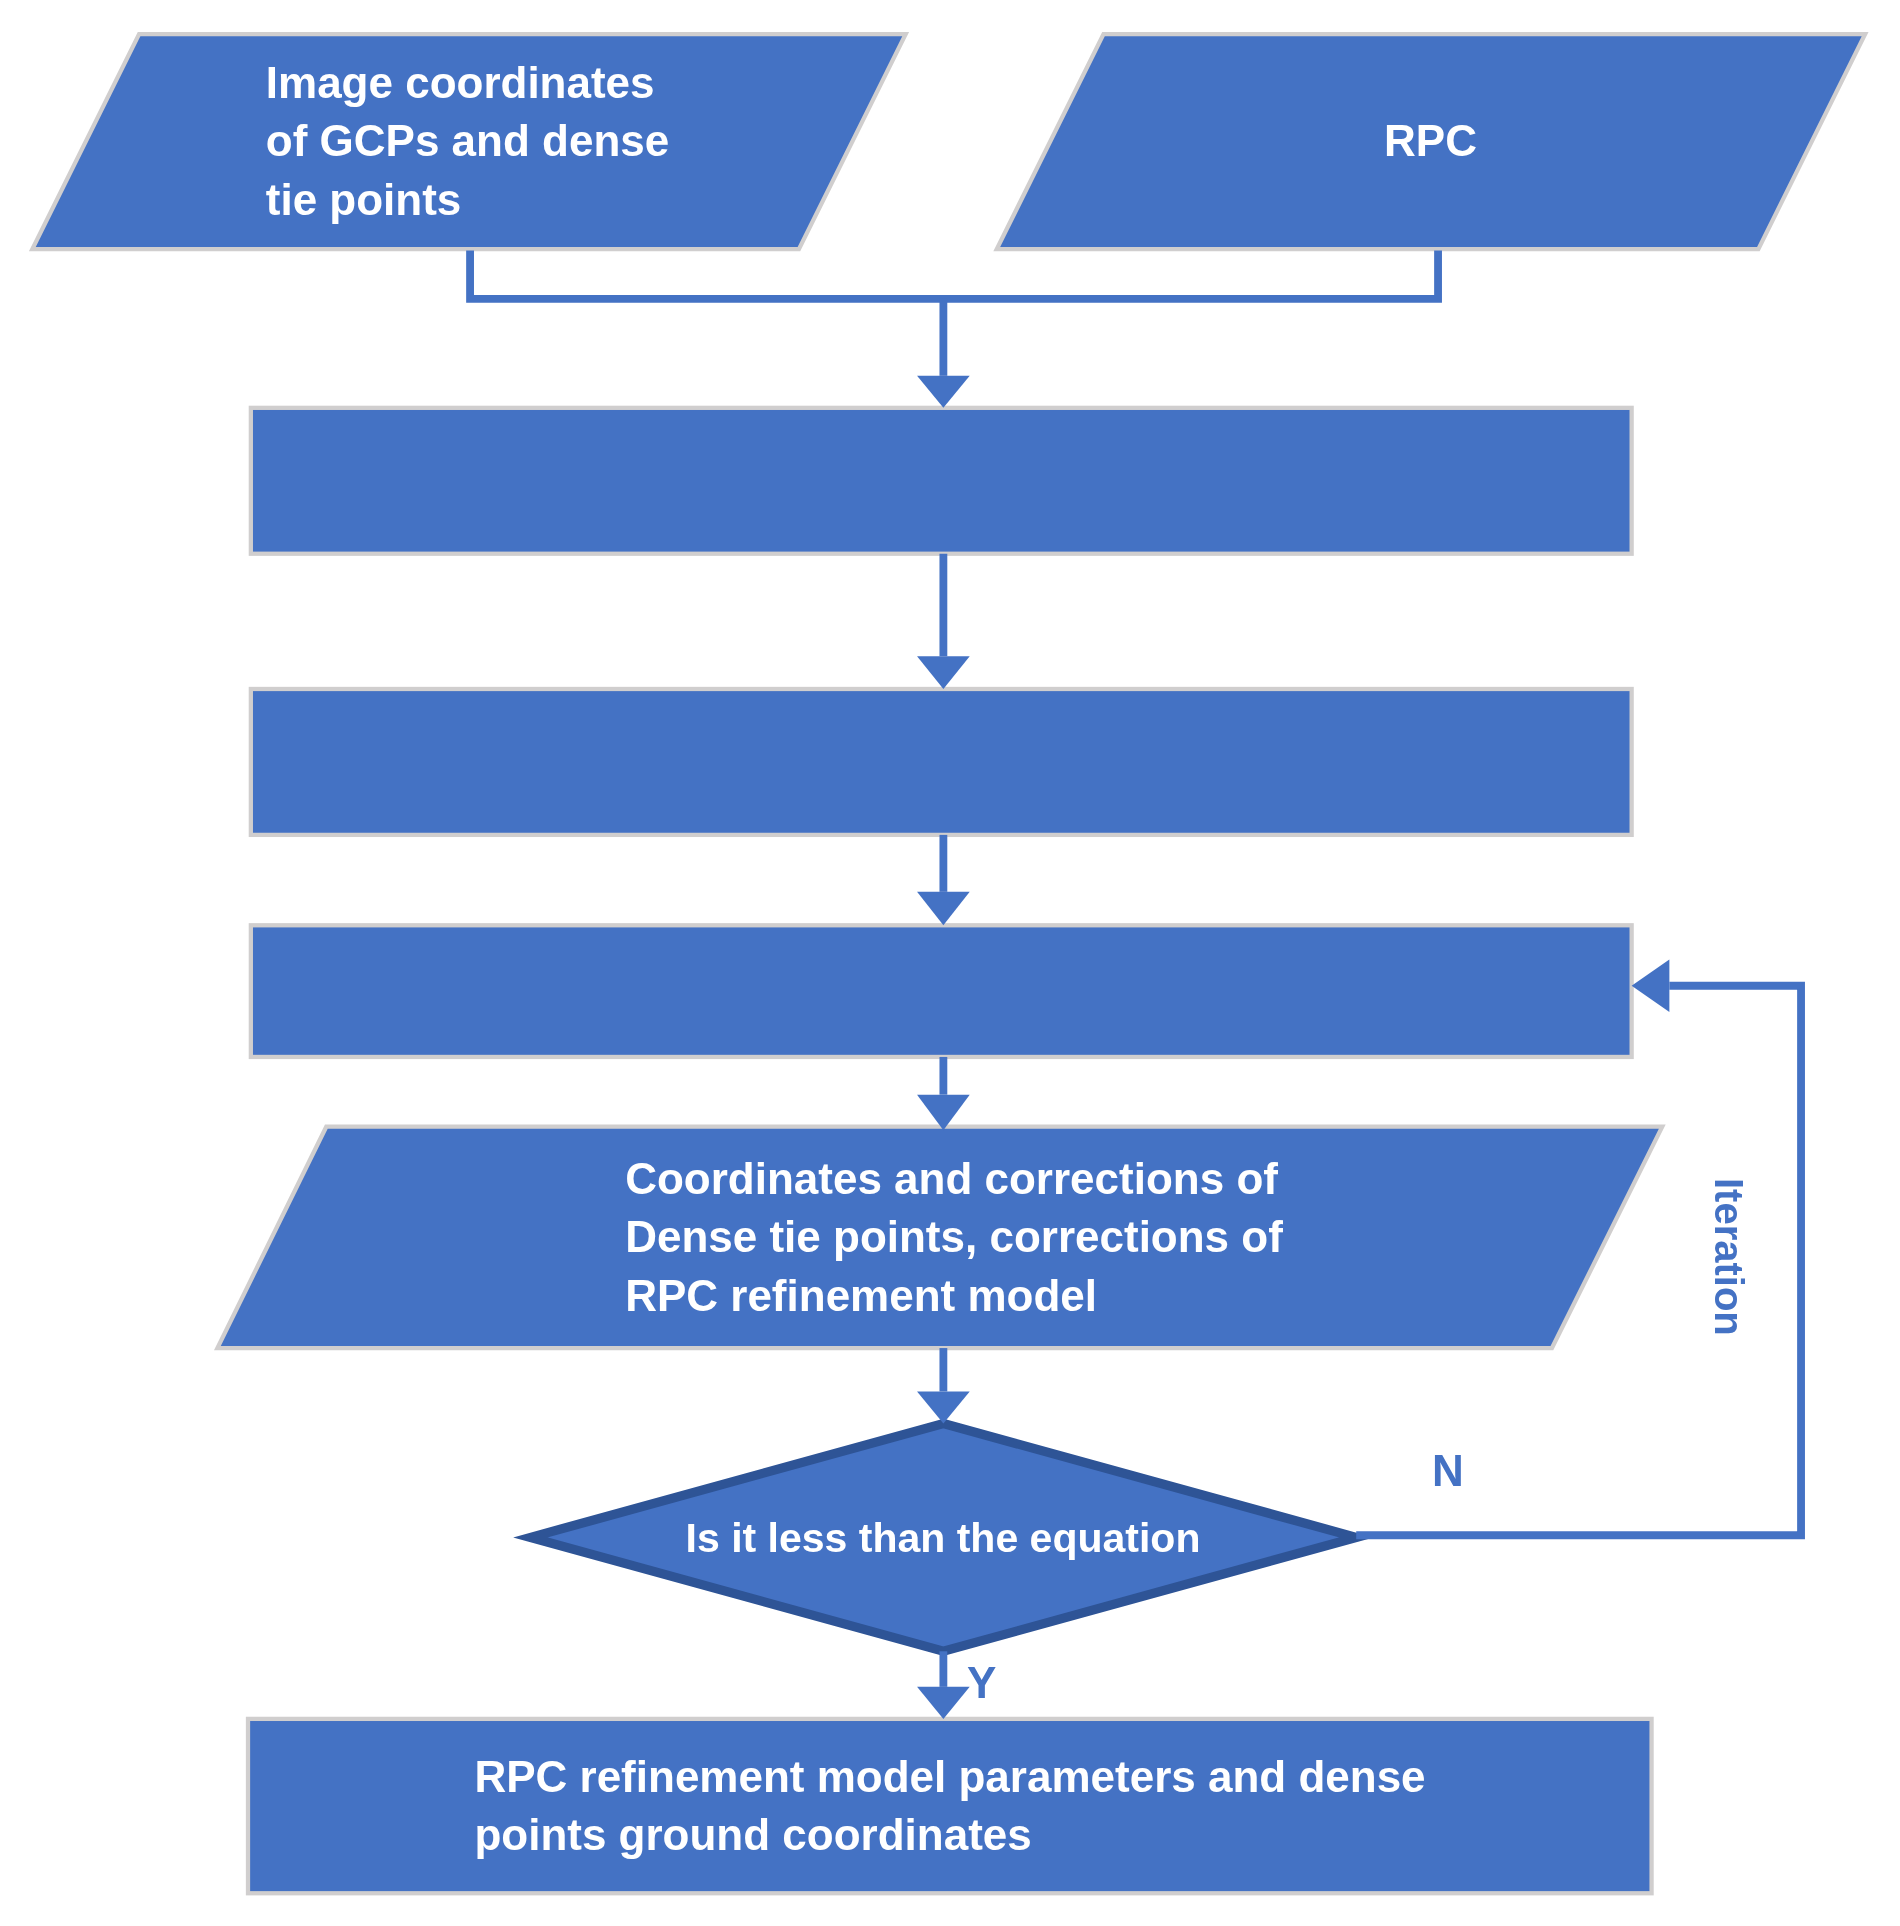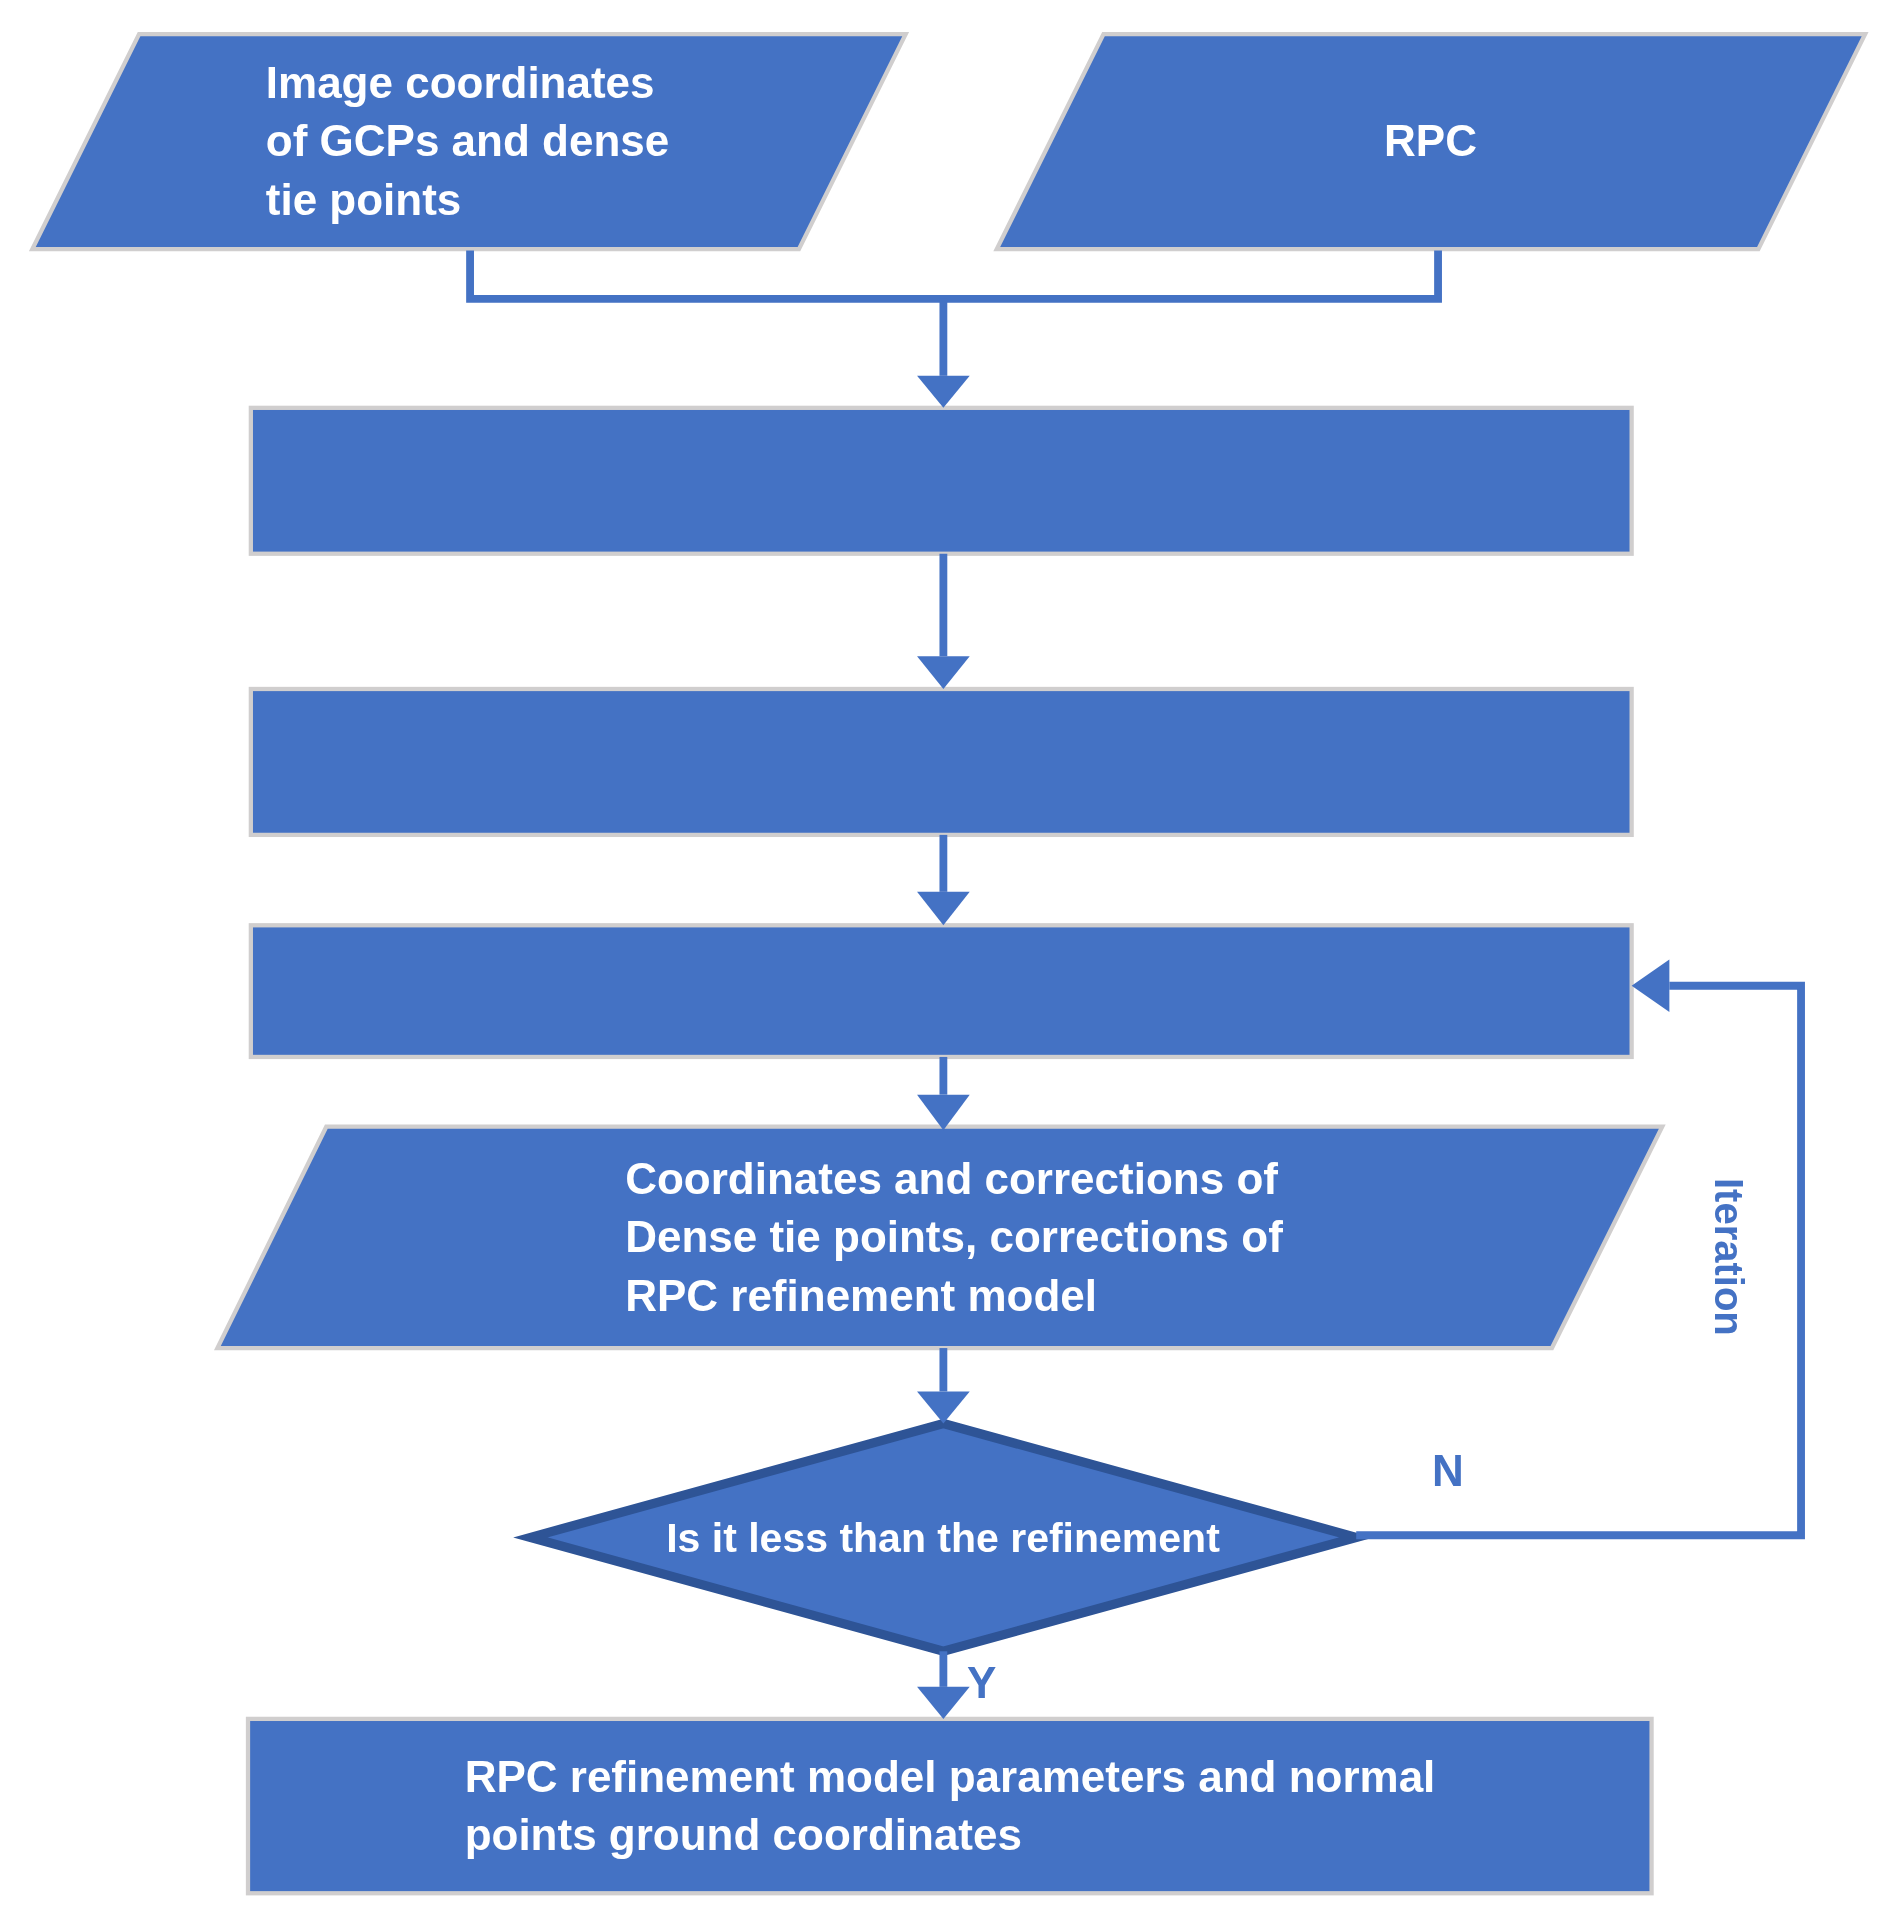--- a/index.html
+++ b/index.html
@@ -111,23 +111,23 @@
 
   <div class="node-label" style="left:1128px; top:34px; width:605px; height:215px; font-size:44px;">RPC</div>
 
 
 
 
   <div class="node-label" style="left:349px; top:1127px; width:1210px; height:221px; font-size:44px;">Coordinates and corrections of
 Dense tie points, corrections of
 RPC refinement model</div>
 
-  <div class="node-label" style="left:562px; top:1424px; width:762px; height:228px; font-size:41px;">Is it less than the refinement</div>
+  <div class="node-label" style="left:562px; top:1424px; width:762px; height:228px; font-size:41px;">Is it less than the equation</div>
 
-  <div class="node-label" style="left:248px; top:1719px; width:1404px; height:174px; font-size:44px;">RPC refinement model parameters and normal
+  <div class="node-label" style="left:248px; top:1719px; width:1404px; height:174px; font-size:44px;">RPC refinement model parameters and dense
 points  ground coordinates</div>
 
   <div class="edge-label rot90" style="left:1751px; top:1178px; font-size:40px;">Iteration</div>
 
   <div class="edge-label" style="left:1432px; top:1446px; font-size:44px;">N</div>
 
   <div class="edge-label" style="left:967px; top:1658px; font-size:44px;">Y</div>
 
 </div>
 

